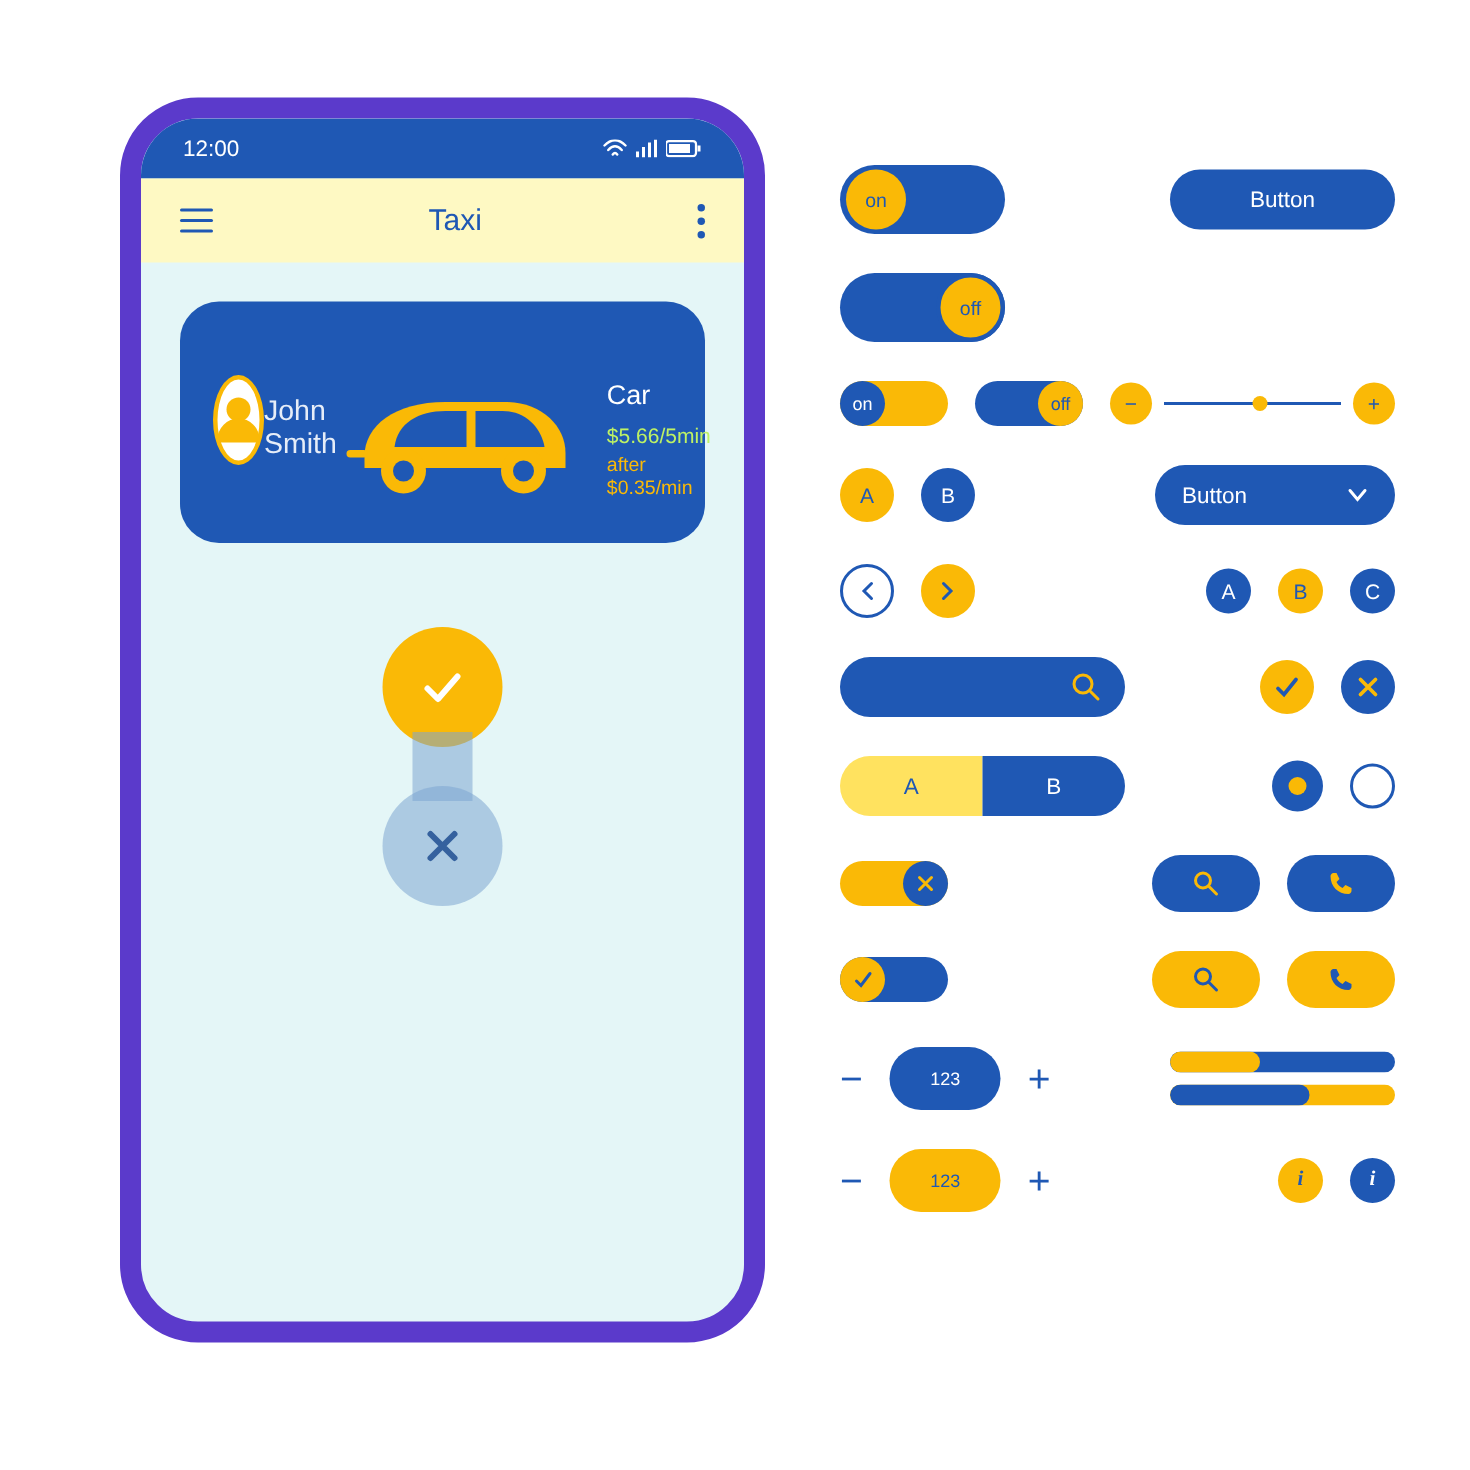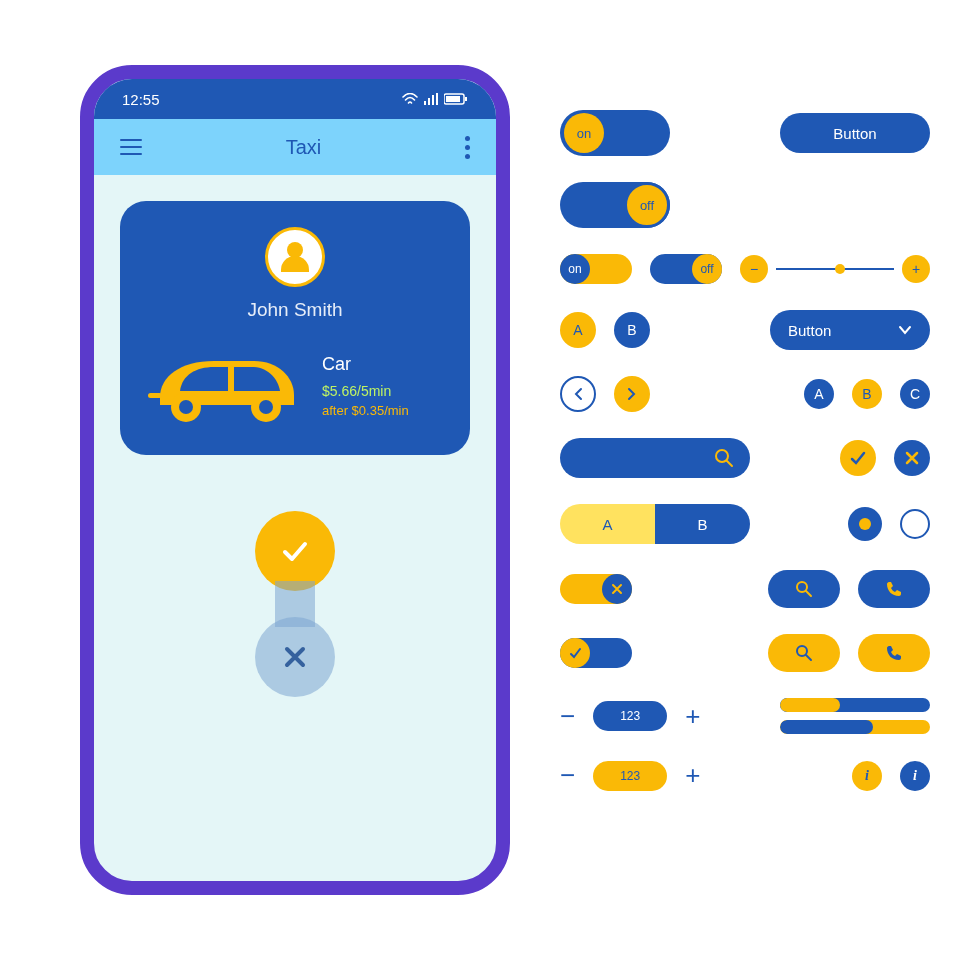--- a/index.html
+++ b/index.html
@@ -22,37 +22,37 @@
   .statusbar {
     height: 40px;
     background: #1f58b4;
     color: #fff;
     display: flex; align-items: center;
     padding: 0 28px; font-size: 15px; font-weight: 500;
     justify-content: space-between;
   }
   .status-icons { display:flex; gap:6px; align-items:center; }
   .appbar {
-    height: 56px; background:#7dd3fc;
+    height: 56px; background:#fef9c3;
     display:flex; align-items:center; justify-content:space-between;
     padding: 16px 26px; color:#1f58b4;
   }
   .ham { display:flex; flex-direction:column; gap:5px; }
   .ham span{ width:22px; height:2px; background:#1f58b4; border-radius:1px;}
   .title { font-size:20px; color:#1f58b4; font-weight:400; flex:1; text-align:center; }
   .kebab { display:flex; flex-direction:column; gap:4px; }
   .kebab span{ width:5px; height:5px; background:#1f58b4; border-radius:50%; }
 
   .card {
     margin: 26px 26px 0 26px;
     background:#1f58b4;
     border-radius: 26px;
     padding: 26px 22px 30px 22px;
     color:#fff;
-    display:flex; flex-direction:column; align-items:center;
+    display:flex; flex-direction:row; align-items:center;
   }
   .avatar-ring{
     width:60px;height:60px;border:3px solid #fab906;border-radius:50%;
     display:flex;align-items:center;justify-content:center;background:#fff;
   }
   .avatar-head{width:16px;height:16px;background:#fab906;border-radius:50%;margin-bottom:-2px;}
   .avatar-body{width:28px;height:16px;background:#fab906;border-radius:14px 14px 0 0;}
   .avatar-stack{display:flex;flex-direction:column;align-items:center;}
   .name{margin-top:12px;font-size:19px;font-weight:300;color:#e6edf8;}
   .car-row{display:flex;align-items:center;margin-top:26px;width:100%;}
@@ -105,35 +105,35 @@
   .search{width:190px;height:40px;background:#1f58b4;border-radius:999px;display:flex;align-items:center;justify-content:flex-end;padding-right:16px;}
 
   .seg{width:190px;height:40px;border-radius:999px;overflow:hidden;display:flex;}
   .seg div{flex:1;display:flex;align-items:center;justify-content:center;font-size:15px;}
 
   .radio-outer{width:34px;height:34px;border-radius:50%;background:#1f58b4;display:flex;align-items:center;justify-content:center;}
   .radio-inner{width:12px;height:12px;border-radius:50%;background:#fab906;}
 
   .icon-pill{width:72px;height:38px;border-radius:999px;display:flex;align-items:center;justify-content:center;}
 
-  .numpill{width:74px;height:30px;border-radius:999px;display:flex;align-items:center;justify-content:center;font-size:12px;}
+  .numpill{width:74px;height:42px;border-radius:999px;display:flex;align-items:center;justify-content:center;font-size:12px;}
   .pm{color:#1f58b4;font-size:26px;font-weight:300;}
 
   .prog{width:150px;height:14px;border-radius:999px;position:relative;overflow:hidden;}
   .prog-track{position:absolute;inset:0;}
   .prog-fill{position:absolute;top:0;left:0;height:100%;border-radius:999px;}
 
   .iny{color:#1f58b4;}
 </style>
 </head>
 <body>
 
 <div class="phone">
   <div class="statusbar">
-    <span>12:55</span>
+    <span>12:00</span>
     <div class="status-icons">
       <svg width="16" height="12">
           <path d="M1 4 Q8 -3 15 4 M3.5 7 Q8 2 12.5 7 M6.5 10 Q8 8 9.5 10" stroke="#fff" stroke-width="1.6" fill="none" stroke-linecap="round"></path>
         </svg>
       <svg width="14" height="12">
           <rect x="0" y="8" width="2" height="4" fill="#fff"></rect>
           <rect x="4" y="5" width="2" height="7" fill="#fff"></rect>
           <rect x="8" y="2" width="2" height="10" fill="#fff"></rect>
           <rect x="12" y="0" width="2" height="12" fill="#fff"></rect>
         </svg>

